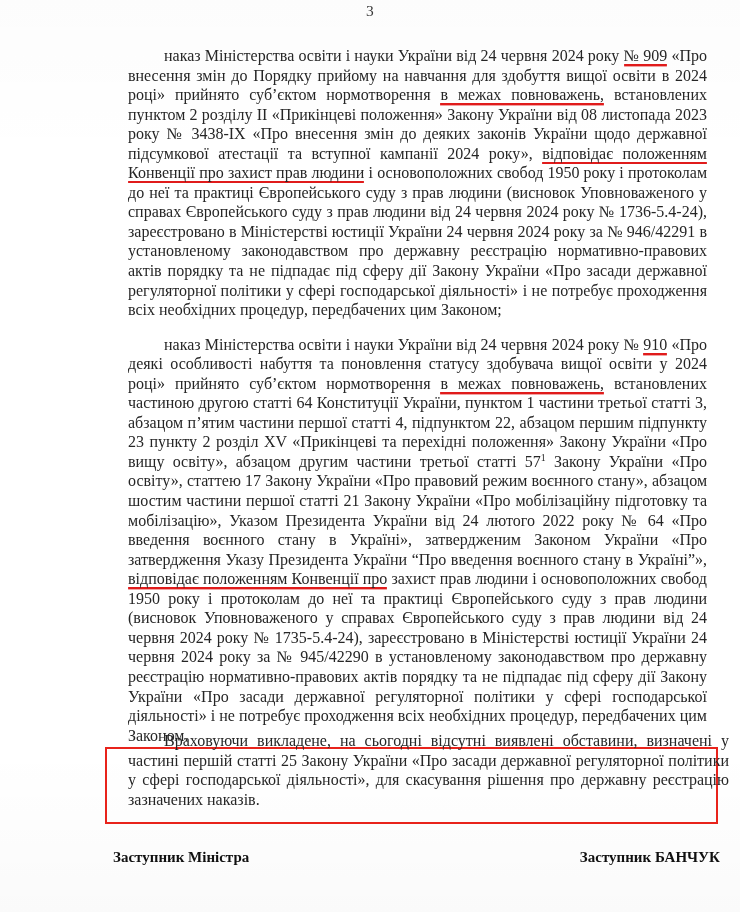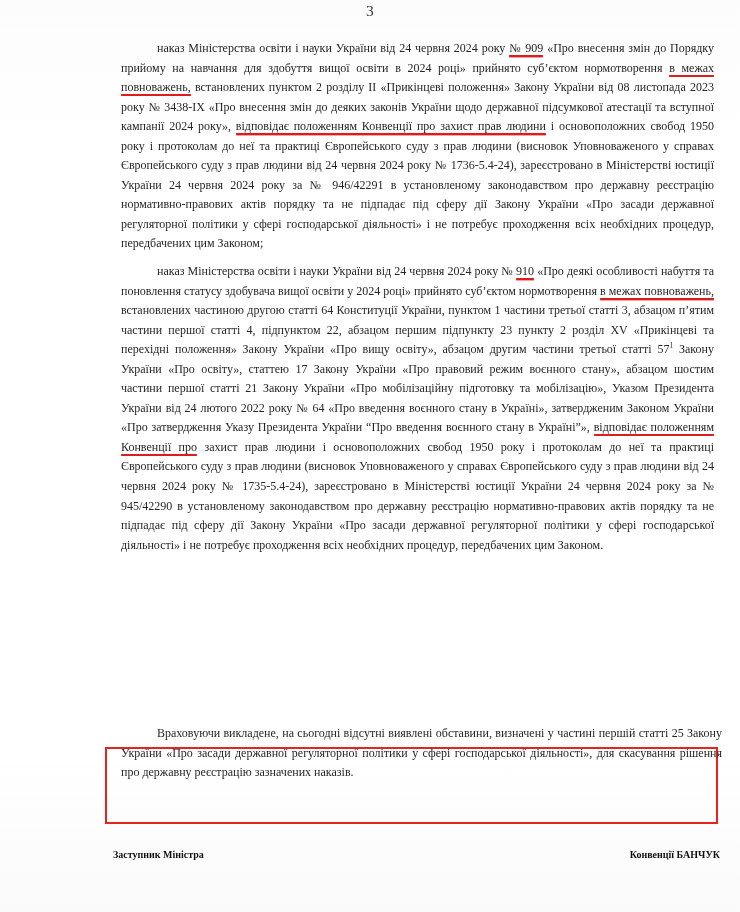--- a/index.html
+++ b/index.html
@@ -34,24 +34,24 @@
     color: #3a3a3a;
     letter-spacing: 0.2px;
   }
   #body-col {
     position: absolute;
     left: 113px;
     top: 31px;
     width: 609px;
   }
   p.para {
-    margin: 8px;
+    margin: 15px;
     text-align: justify;
     text-justify: inter-word;
-    font-size: 12px;
+    font-size: 16px;
     line-height: 19.55px;
     color: #262626;
     text-indent: 0;
     hyphens: none;
   }
   p.para + p.para {
     margin-top: 0;
   }
   .indent {
     display: inline-block;
@@ -84,21 +84,21 @@
     width: 601px;
   }
   #signature {
     position: absolute;
     left: 113px;
     top: 849px;
     width: 609px;
     display: flex;
     justify-content: space-between;
     align-items: baseline;
-    font-size: 10px;
+    font-size: 15px;
     font-weight: bold;
     color: #101010;
   }
   #sig-title { text-align: left; }
   #sig-name { text-align: right; padding-right: 2px; }
 </style>
 </head>
 <body>
 
 <div id="page">
@@ -110,16 +110,16 @@
   <div id="body-col">
     <p class="para" id="para-order-909"><span class="indent"></span>наказ Міністерства освіти і науки України від 24 червня 2024 року <span class="ul-wrap" style="box-shadow: rgb(224, 27, 27) 0px 2.5px 0px -0.1px;">№ 909</span> «Про внесення змін до Порядку прийому на навчання для здобуття вищої освіти в 2024 році» прийнято суб’єктом нормотворення <span class="ul-wrap" style="box-shadow: rgb(224, 27, 27) 0px 2.5px 0px -0.1px;">в межах повноважень,</span> встановлених пунктом 2 розділу II «Прикінцеві положення» Закону України від 08 листопада 2023 року № 3438-IX «Про внесення змін до деяких законів України щодо державної підсумкової атестації та вступної кампанії 2024 року», <span class="ul-wrap" style="box-shadow: rgb(224, 27, 27) 0px 2.5px 0px -0.1px;">відповідає положенням Конвенції про захист прав людини</span> і основоположних свобод 1950 року і протоколам до неї та практиці Європейського суду з прав людини (висновок Уповноваженого у справах Європейського суду з прав людини від 24 червня 2024 року № 1736-5.4-24), зареєстровано в Міністерстві юстиції України 24 червня 2024 року за № 946/42291 в установленому законодавством про державну реєстрацію нормативно-правових актів порядку та не підпадає під сферу дії Закону України «Про засади державної регуляторної політики у сфері господарської діяльності» і не потребує проходження всіх необхідних процедур, передбачених цим Законом;</p>
     <p class="para" id="para-order-910"><span class="indent"></span>наказ Міністерства освіти і науки України від 24 червня 2024 року № <span class="ul-wrap" style="box-shadow: rgb(224, 27, 27) 0px 2.5px 0px -0.1px;">910</span> «Про деякі особливості набуття та поновлення статусу здобувача вищої освіти у 2024 році» прийнято суб’єктом нормотворення <span class="ul-wrap" style="box-shadow: rgb(224, 27, 27) 0px 2.5px 0px -0.1px;">в межах повноважень,</span> встановлених частиною другою статті 64 Конституції України, пунктом 1 частини третьої статті 3, абзацом п’ятим частини першої статті 4, підпунктом 22, абзацом першим підпункту 23 пункту 2 розділ XV «Прикінцеві та перехідні положення» Закону України «Про вищу освіту», абзацом другим частини третьої статті 57<sup>1</sup> Закону України «Про освіту», статтею 17 Закону України «Про правовий режим воєнного стану», абзацом шостим частини першої статті 21 Закону України «Про мобілізаційну підготовку та мобілізацію», Указом Президента України від 24 лютого 2022 року № 64 «Про введення воєнного стану в Україні», затвердженим Законом України «Про затвердження Указу Президента України “Про введення воєнного стану в Україні”», <span class="ul-wrap" style="box-shadow: rgb(224, 27, 27) 0px 2.5px 0px -0.1px;">відповідає положенням Конвенції про</span> захист прав людини і основоположних свобод 1950 року і протоколам до неї та практиці Європейського суду з прав людини (висновок Уповноваженого у справах Європейського суду з прав людини від 24 червня 2024 року № 1735-5.4-24), зареєстровано в Міністерстві юстиції України 24 червня 2024 року за № 945/42290 в установленому законодавством про державну реєстрацію нормативно-правових актів порядку та не підпадає під сферу дії Закону України «Про засади державної регуляторної політики у сфері господарської діяльності» і не потребує проходження всіх необхідних процедур, передбачених цим Законом.</p>
   </div>
 
   <div id="conclusion-box" style="border-color: rgb(232, 35, 27);"></div>
   <p class="para" id="conclusion-para"><span class="indent"></span>Враховуючи викладене, на сьогодні відсутні виявлені обставини, визначені у частині першій статті 25 Закону України «Про засади державної регуляторної політики у сфері господарської діяльності», для скасування рішення про державну реєстрацію зазначених наказів.</p>
 
   <div id="signature">
     <span id="sig-title">Заступник Міністра</span>
-    <span id="sig-name">Конвенції БАНЧУК</span>
+    <span id="sig-name">Заступник БАНЧУК</span>
   </div>
 
 </div>
 
 </body></html>

